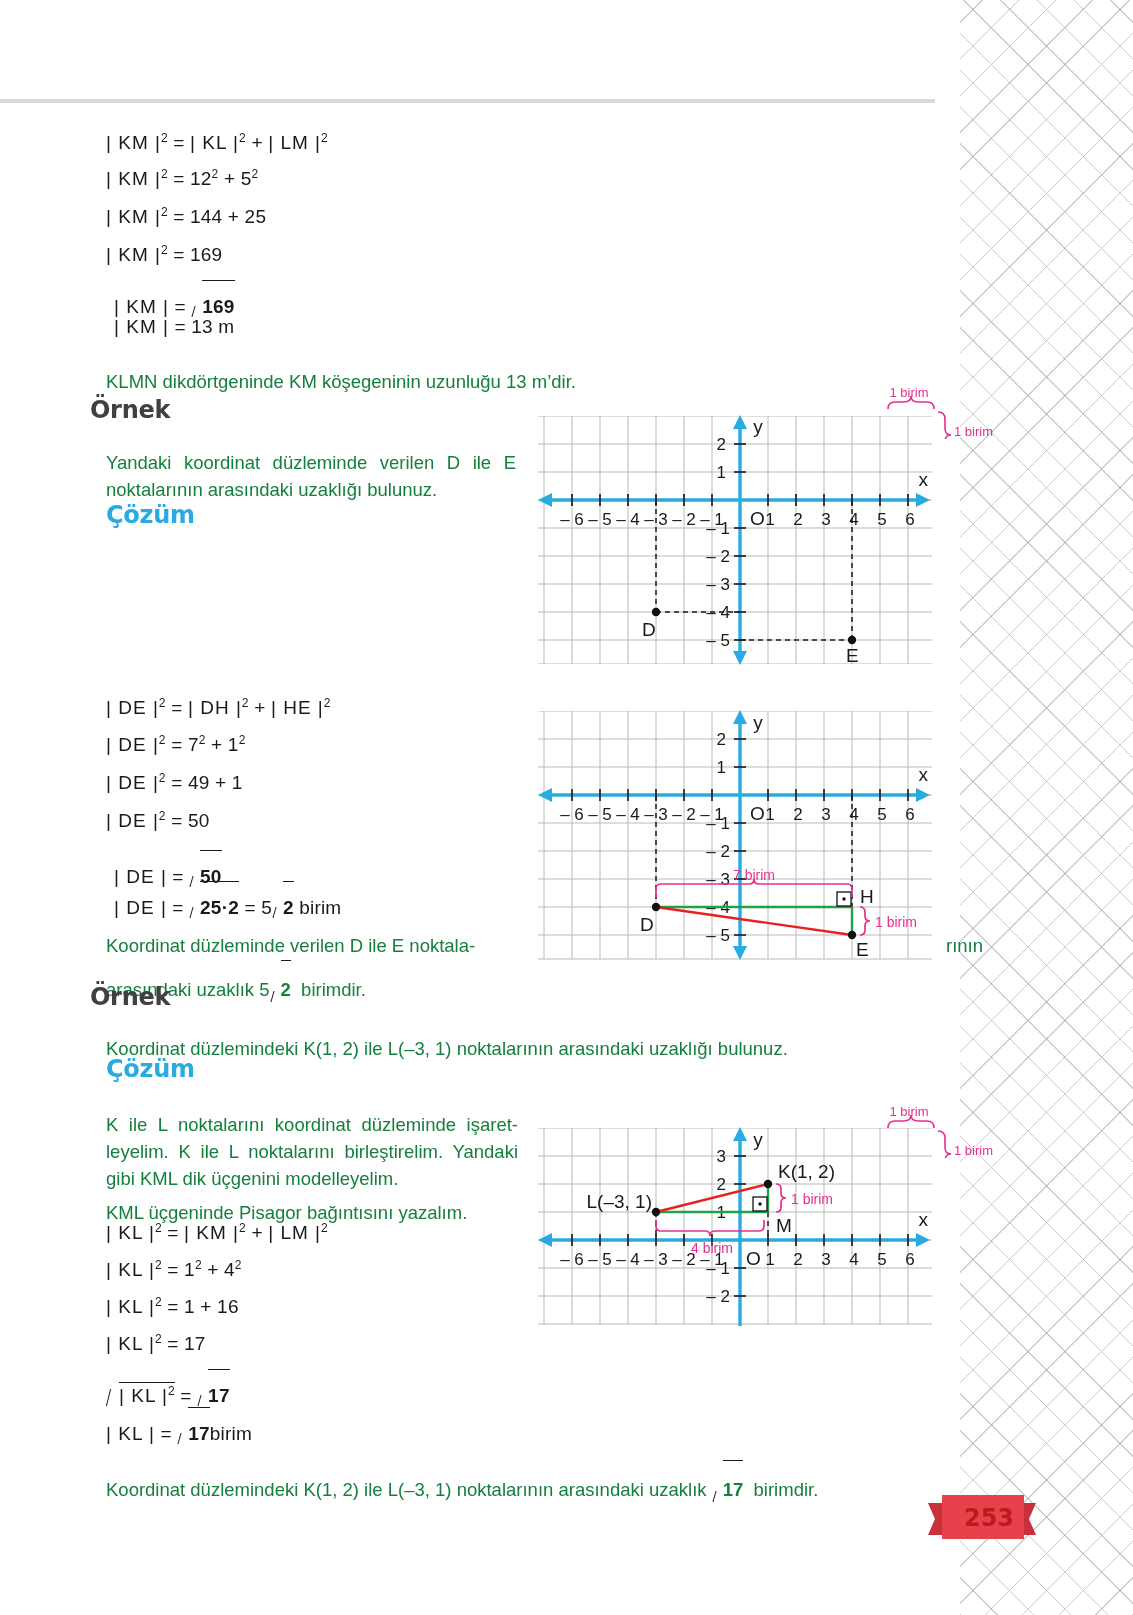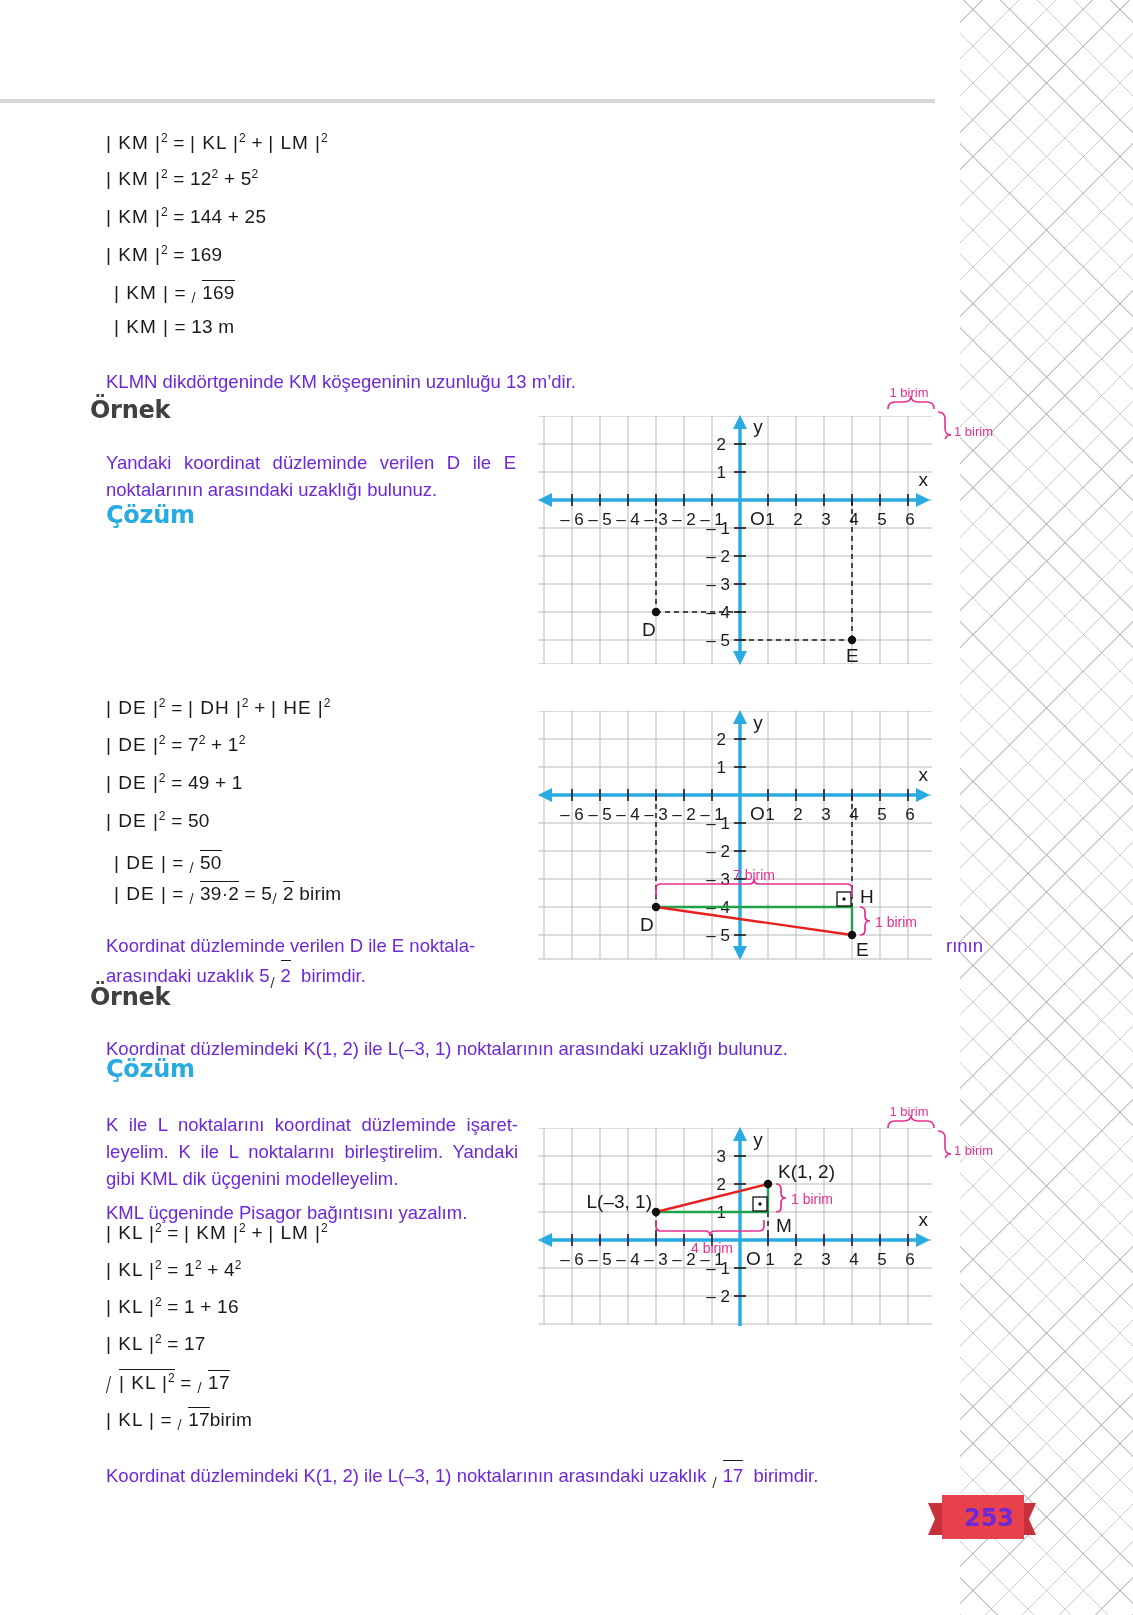--- a/index.html
+++ b/index.html
@@ -43,34 +43,34 @@
 
   
   .rad{ display:inline-block; position:relative; padding-left:11px; }
   .rad::before{
     content:""; position:absolute; left:2px; bottom:1px;
     width:8px; height:11px;
     border-left:1.4px solid #1a1a1a;
     transform:skewX(-16deg);
   }
   .rad > .bar{
-    display:inline-block; border-top:1.4px solid #1a1a1a; padding-top:1px;
+    display:inline-block; border-top:1.4px solid #1a1a1a; padding-top:15px;font-weight:bold;
   }
   .radbig{ display:inline-block; position:relative; padding-left:13px; }
   .radbig::before{
     content:""; position:absolute; left:2px; bottom:1px;
     width:9px; height:17px;
     border-left:1.5px solid #1a1a1a;
     transform:skewX(-14deg);
   }
   .radbig > .bar{ display:inline-block; border-top:1.5px solid #1a1a1a; padding-top:1px; }
 
   .para{
     position:absolute; left:78px;
-    font-size:18.5px; line-height:27px; color:#6d28d9;
+    font-size:18.5px; line-height:27px; color:#15803d;
   }
   .para.just{ text-align:justify; }
 
   .hdr-ornek{
     position:absolute; left:62px;
     color:#404040; font-size:24px; font-weight:bold;
     font-family:"DejaVu Sans", sans-serif;
     letter-spacing:-.3px;
   }
   .hdr-cozum{
@@ -84,21 +84,21 @@
   .figure{ position:absolute; }
   .figure svg{ display:block; }
 
   
   #page-badge{
     position:absolute; left:928px; top:1495px; width:108px; height:48px;
   }
   #page-badge .num{
     position:absolute; left:0; top:0; width:100%; height:100%;
     display:flex; align-items:center; justify-content:center;
-    color:#6d28d9; font-size:24px; font-weight:bold;
+    color:#b91c1c; font-size:24px; font-weight:bold;
     font-family:"DejaVu Sans", sans-serif;
     padding-left:14px; padding-bottom:2px;
   }
 </style>
 </head>
 <body>
 
 <div id="edge-pattern"></div>
 <div id="top-rule"></div>
 
@@ -251,21 +251,21 @@
   <div class="eq" style="top:771px;">
     <span class="bars">| DE |</span><sup>2</sup> = 49 + 1
   </div>
   <div class="eq" style="top:809px;">
     <span class="bars">| DE |</span><sup>2</sup> = 50
   </div>
   <div class="eq" style="top:850px; left:86px;">
     <span class="bars">| DE |</span> = <span class="rad"><span class="bar">50</span></span>
   </div>
   <div class="eq" style="top:881px; left:86px;">
-    <span class="bars">| DE |</span> = <span class="rad"><span class="bar">39·2</span></span> = 5<span class="rad"><span class="bar">2</span></span> birim
+    <span class="bars">| DE |</span> = <span class="rad"><span class="bar">25·2</span></span> = 5<span class="rad"><span class="bar">2</span></span> birim
   </div>
 
   <p class="para" style="top:913px; width:420px;">Koordinat düzleminde verilen D ile E noktala-</p>
   <p class="para" style="top:941px; width:420px;">
     arasındaki uzaklık 5<span class="rad"><span class="bar">2</span></span>&nbsp; birimdir.
   </p>
   <p class="para" style="top:913px; left:918px; width:80px;">rının</p>
 
   <div class="figure" style="left:506px; top:703px;">
     <svg width="420" height="262" viewBox="0 0 420 262">

